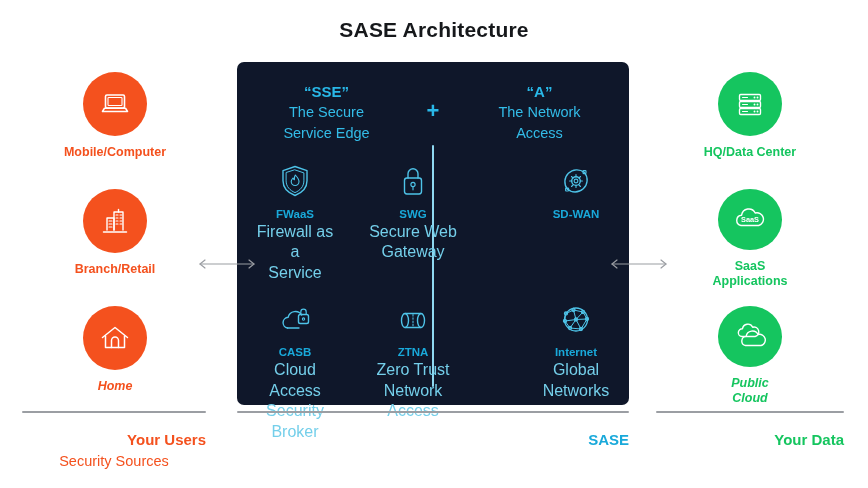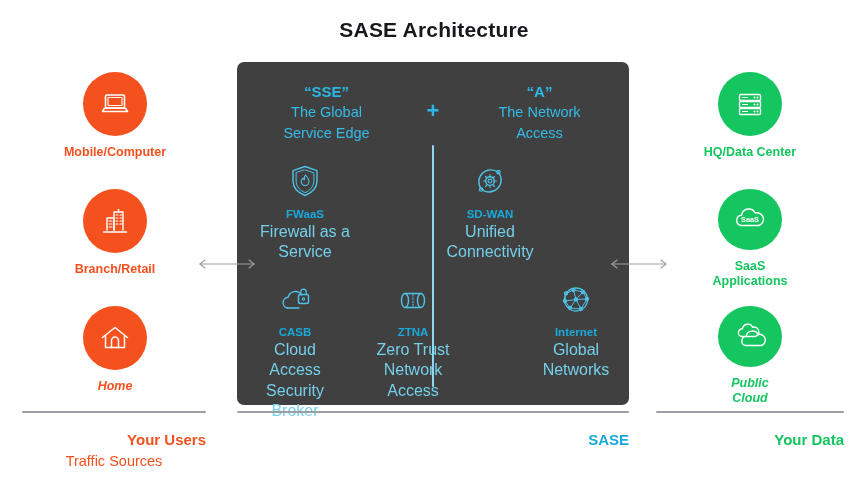--- a/index.html
+++ b/index.html
@@ -71,21 +71,21 @@
   
   .left-node-0  { height: 100px; }
   .left-node-1  { height: 100px; }
   .left-node-2  { height: 100px; font-style: italic; }
 
   
   .panel {
     position: absolute;
     left: 237px; top: 62px;
     width: 392px; height: 343px;
-    background: #404040;
+    background: #0f172a;
     border-radius: 7px;
   }
 
   .panel-head {
     position: absolute;
     top: 19px; left: 0; width: 392px;
     display: flex;
     align-items: flex-start;
   }
   .head-block {
@@ -278,21 +278,21 @@
       <div class="node-label green">Public
 Cloud</div>
     </div>
   </div>
 
   <div class="panel">
 
     <div class="panel-head">
       <div class="head-block">
         <span class="quoted">“SSE”</span>
-        <span class="sub" style="white-space:pre-line">The Global
+        <span class="sub" style="white-space:pre-line">The Secure
 Service Edge</span>
       </div>
       <div class="plus">+</div>
       <div class="head-block">
         <span class="quoted">“A”</span>
         <span class="sub" style="white-space:pre-line">The Network
 Access</span>
       </div>
     </div>
 
@@ -307,37 +307,48 @@
               <path d="M15 2.5 L27 6.6 v10.2 c0 7.2 -5.2 12.1 -12 14.7 c-6.8 -2.6 -12 -7.5 -12 -14.7 V6.6 Z"></path>
               <path d="M15 5.9 L23.9 8.9 v8 c0 5.7 -4 9.6 -8.9 11.7 c-4.9 -2.1 -8.9 -6 -8.9 -11.7 v-8 Z" stroke-width="1"></path>
               <path d="M15.3 11 c2.1 2.3 3.7 4.2 3.7 6.6 a3.9 3.9 0 0 1 -7.8 0 c0 -1.5 0.9 -2.6 1.8 -3.6 c0.3 0.8 0.8 1.4 1.4 1.7 c-0.3 -1.7 0.1 -3.3 0.9 -4.7 Z" stroke-width="1.1"></path>
             </svg>
           </div>
           <div class="tile-name">FWaaS</div>
           <div class="tile-desc">Firewall as a
 Service</div>
         </div>
 
+        <div class="tile sse-b">
+          <div class="tile-icon">
+            <svg width="26" height="34" viewBox="0 0 26 34" fill="none" stroke="#4ec3e8" stroke-width="1.4" stroke-linecap="round" stroke-linejoin="round">
+              <rect x="4.5" y="14" width="17" height="16" rx="2.4"></rect>
+              <path d="M8 14 V9.8 a5 5 0 0 1 10 0 V14"></path>
+              <circle cx="13" cy="20.5" r="2.1" stroke-width="1.15"></circle>
+              <path d="M13 22.6 V25.8" stroke-width="1.15"></path>
+            </svg>
+          </div>
+          <div class="tile-name">SWG</div>
+          <div class="tile-desc">Secure Web
+Gateway</div>
+        </div>
 
         <div class="tile acc">
           <div class="tile-icon">
             <svg width="32" height="34" viewBox="0 0 32 34" fill="none" stroke="#4ec3e8" stroke-width="1.35" stroke-linecap="round" stroke-linejoin="round">
               <path d="M24.6 8.6 a12 12 0 0 1 -17.6 16.2"></path>
               <path d="M7.4 25.2 a12 12 0 0 1 16.9 -16.8"></path>
               <circle cx="16" cy="17" r="4.3"></circle>
               <circle cx="16" cy="17" r="1.9" stroke-width="1.1"></circle>
               <path d="M16 10.6 v2.1 M16 21.3 v2.1 M9.6 17 h2.1 M20.3 17 h2.1
                        M11.5 12.5 l1.5 1.5 M19 21 l1.5 1.5 M20.5 12.5 L19 14 M13 21 l-1.5 1.5" stroke-width="1.1"></path>
               <rect x="23" y="6.6" width="3" height="3" rx="0.6" stroke-width="1.1"></rect>
               <rect x="5.6" y="24" width="3" height="3" rx="0.6" stroke-width="1.1"></rect>
             </svg>
           </div>
           <div class="tile-name">SD-WAN</div>
-          <div class="tile-desc">Unified
-Connectivity</div>
         </div>
       </div>
 
       <div class="tile-row">
         <div class="tile sse-a">
           <div class="tile-icon">
             <svg width="36" height="34" viewBox="0 0 36 34" fill="none" stroke="#4ec3e8" stroke-width="1.4" stroke-linecap="round" stroke-linejoin="round">
               <path d="M10.5 26 a5.4 5.4 0 0 1 0.6 -10.7 a7.5 7.5 0 0 1 13.6 -2.3"></path>
               <path d="M10.5 26 h11.5"></path>
               <rect x="21.5" y="12.5" width="10" height="9" rx="1.8"></rect>
@@ -401,21 +412,21 @@
     <svg width="62" height="16" viewBox="0 0 62 16" fill="none" stroke="#9a9da2" stroke-width="1.2" stroke-linecap="round" stroke-linejoin="round">
       <path d="M4 8 H58"></path>
       <path d="M9 4 L4 8 L9 12"></path>
       <path d="M53 4 L58 8 L53 12"></path>
     </svg>
   </div>
 
   <div class="footer-seg seg-left">
     <div class="footer-rule"></div>
     <div class="footer-title c-orange">Your Users</div>
-    <div class="footer-sub c-orange">Traffic Sources</div>
+    <div class="footer-sub c-orange">Security Sources</div>
   </div>
 
   <div class="footer-seg seg-center">
     <div class="footer-rule"></div>
     <div class="footer-title c-blue">SASE</div>
     <div class="footer-sub c-blue"></div>
   </div>
 
   <div class="footer-seg seg-right">
     <div class="footer-rule"></div>

